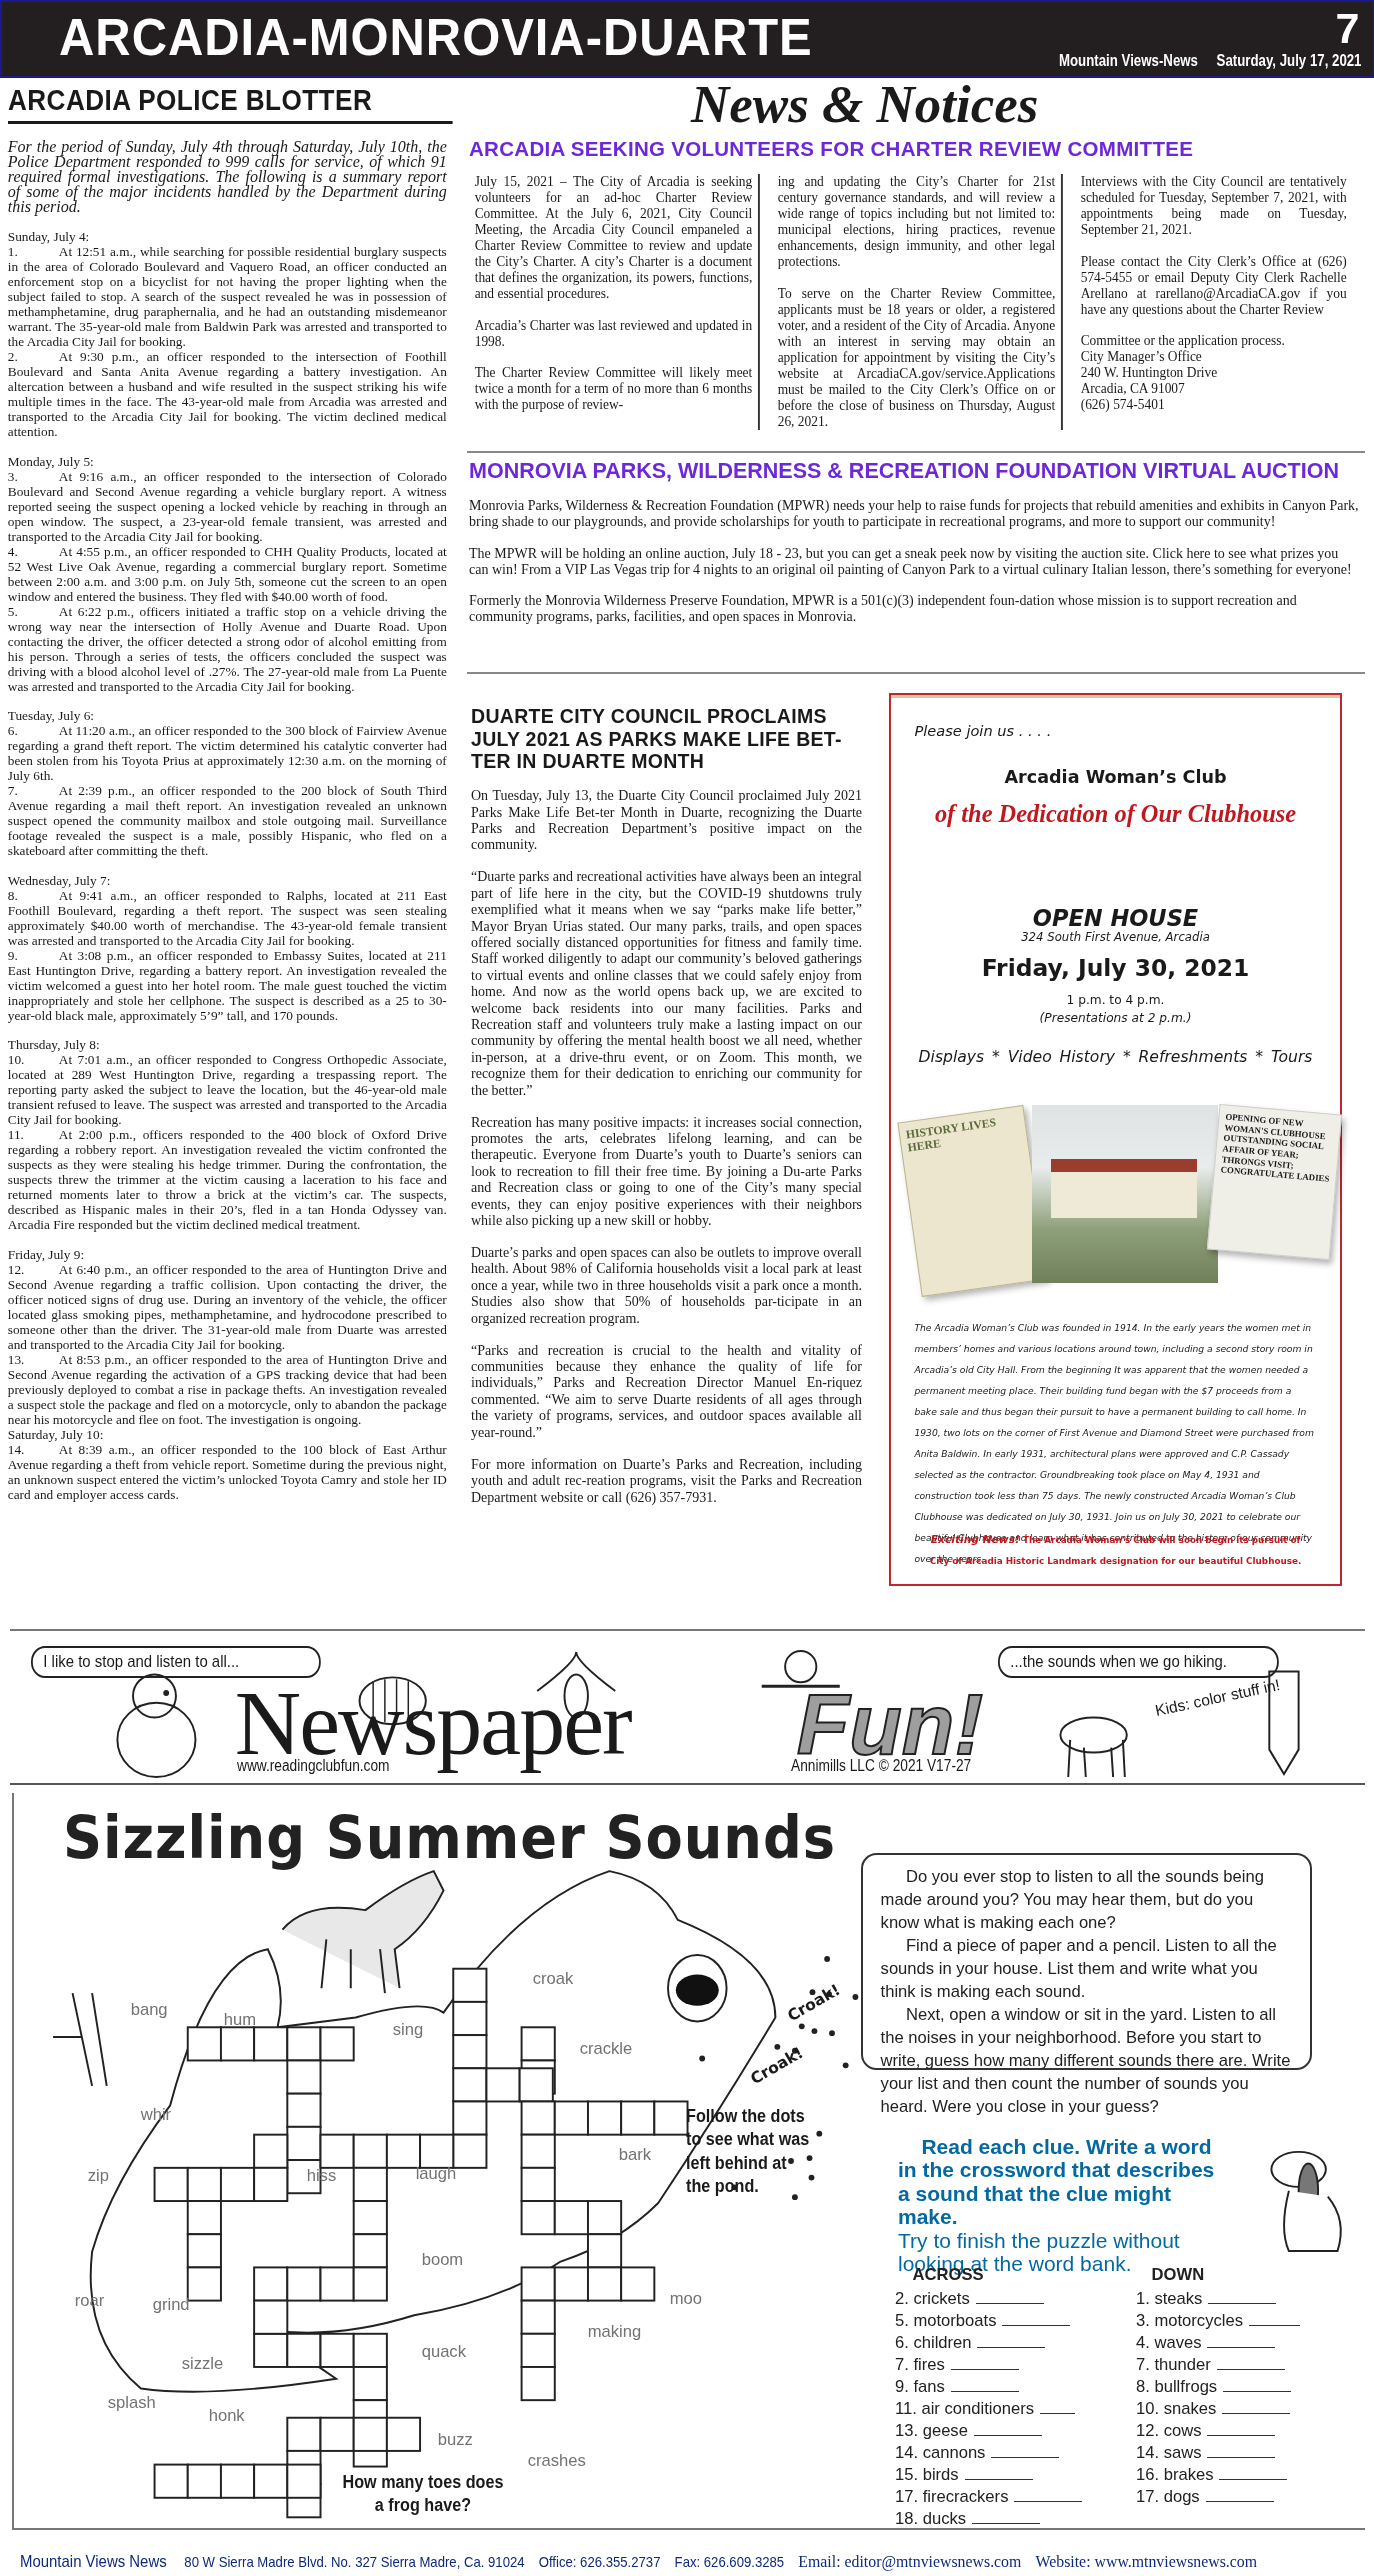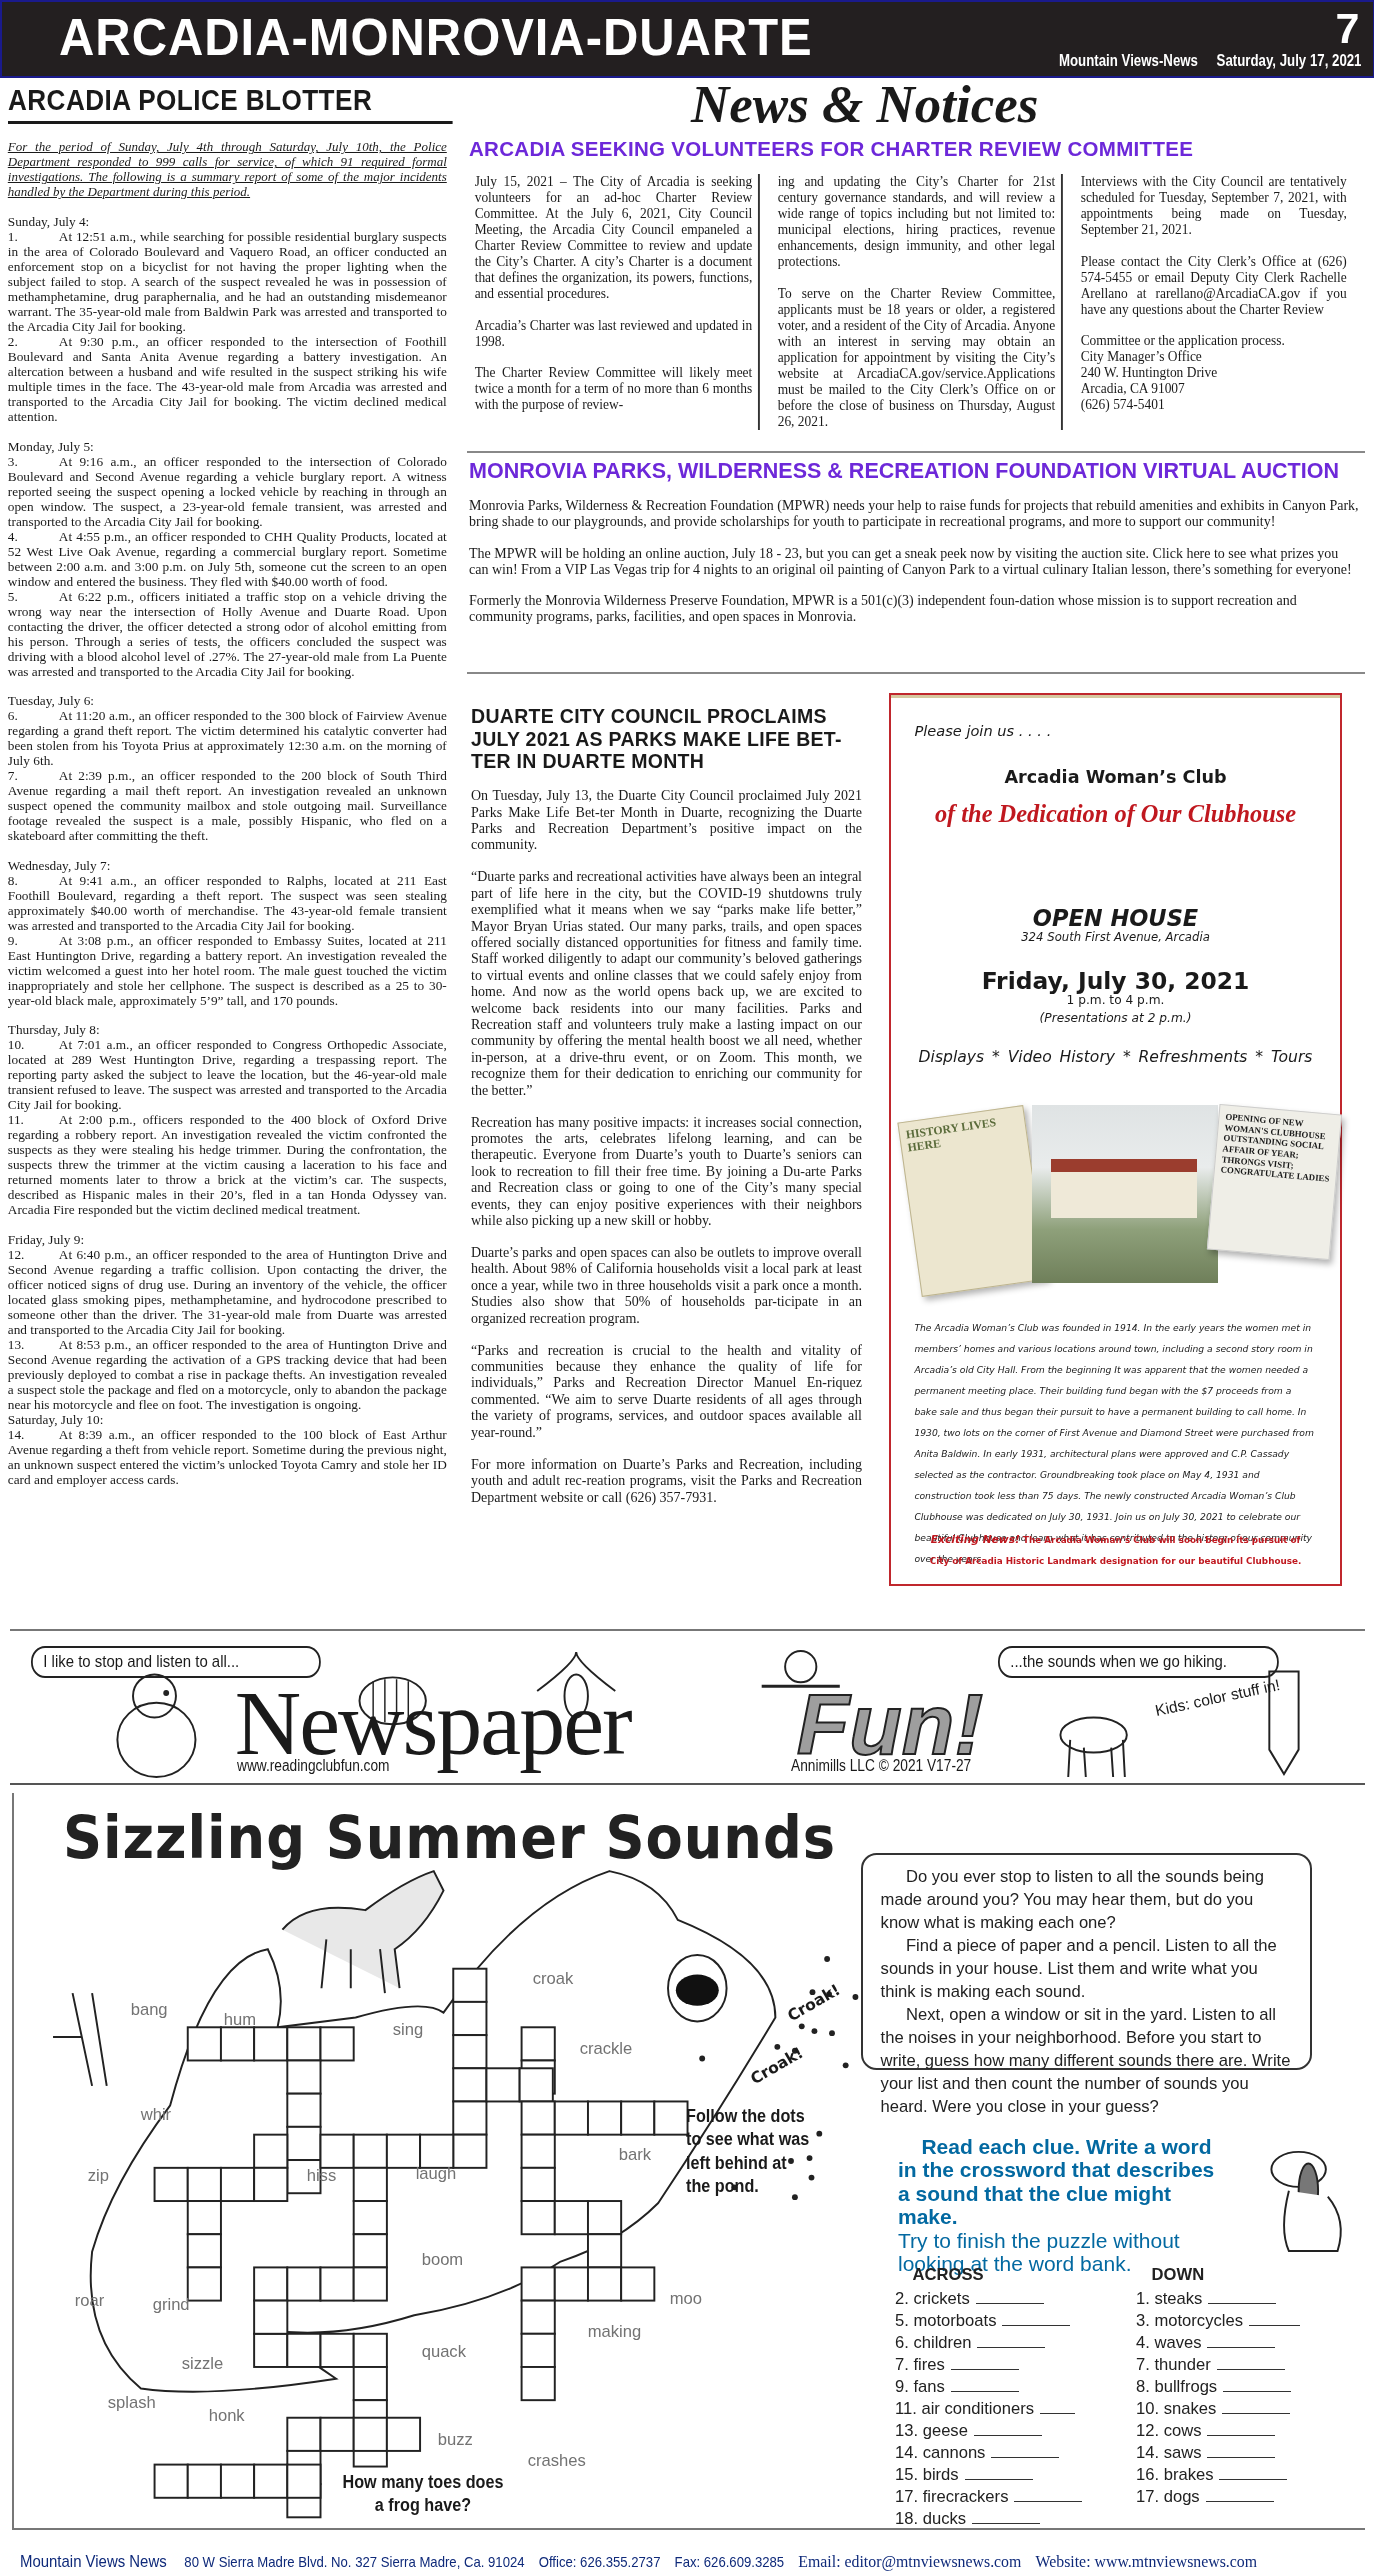--- a/index.html
+++ b/index.html
@@ -8,21 +8,21 @@
   
   .masthead { position: absolute; left: 0; top: 0; width: 1375px; height: 78px; background: #231f20; border: 2px solid #1a1a8c; }
   .masthead .title { position: absolute; left: 57px; top: 5.9px; color: #fff; font-family: "Liberation Sans", sans-serif; font-weight: bold; font-size: 51px; letter-spacing: 1px; transform: scaleX(0.96); transform-origin: left; }
   .masthead .pagenum { position: absolute; right: 13.7px; top: 2px; color: #fff; font-family: "Liberation Sans", sans-serif; font-weight: bold; font-size: 43px; }
   .masthead .sub { position: absolute; right: 11.7px; bottom: 5.9px; color: #fff; font-family: "Liberation Sans", sans-serif; font-weight: bold; font-size: 15.6px; white-space: nowrap; transform: scaleX(0.85); transform-origin: right; }
   .masthead .sub span { margin-left: 17.6px; }
 
   
   .blotter { position: absolute; left: 7.8px; top: 84px; width: 439px; }
   .blotter h2 { font-family: "Liberation Sans", sans-serif; font-weight: bold; font-size: 29px; letter-spacing: 0.5px; transform: scaleX(0.9); transform-origin: left; padding-bottom: 3.9px; border-bottom: 3.9px solid #1a1a1a; width: 494px; }
-  .blotter .intro { font-style: italic; font-size: 13px; line-height: 15px; margin-top: 15.6px; text-align: justify; text-decoration: underline; }
+  .blotter .intro { font-style: italic; font-size: 16px; line-height: 15px; margin-top: 15.6px; text-align: justify; }
   .blotter .day { font-size: 13.3px; line-height: 15px; margin-top: 14.6px; }
   .blotter .item { font-size: 13.3px; line-height: 15px; text-align: justify; }
   .blotter .item .num { display: inline-block; width: 51px; }
 
   
   .news-title { position: absolute; left: 691px; top: 74px; font-family: "Liberation Serif", serif; font-style: italic; font-weight: bold; font-size: 53px; color: #1a1a1a; }
   .rule { position: absolute; background: #888; height: 2px; }
 
   .sec-head { font-family: "Liberation Sans", sans-serif; font-weight: bold; color: #6d28d9; }
   .charter-head { position: absolute; left: 469px; top: 137px; font-size: 20.5px; letter-spacing: 0.3px; }
@@ -43,21 +43,21 @@
   .duarte h3 { font-family: "Liberation Sans", sans-serif; font-weight: bold; font-size: 19.5px; line-height: 22.5px; letter-spacing: 0.3px; }
   .duarte p { font-size: 14px; line-height: 16.4px; text-align: justify; margin-top: 15.6px; }
 
   
   .flyer { position: absolute; left: 889px; top: 693px; width: 453px; height: 893px; border: 2.9px solid #c0272d; background: #fff; box-shadow: inset 0 2.9px 0 #d6c8a0; }
   .flyer .join { position: absolute; left: 23.4px; top: 27px; font-family: "DejaVu Sans", sans-serif; font-style: italic; font-size: 14.6px; }
   .flyer .club { position: absolute; left: 0; width: 100%; top: 72px; text-align: center; font-family: "DejaVu Sans", sans-serif; font-weight: bold; font-size: 17.6px; }
   .flyer .celebr { position: absolute; left: 0; width: 100%; top: 98px; text-align: center; color: #c0181f; font-family: "Liberation Serif", serif; font-style: italic; font-weight: bold; font-size: 24.4px; line-height: 42px; }
   .flyer .openhouse { position: absolute; left: 0; width: 100%; top: 210px; text-align: center; font-family: "DejaVu Sans", sans-serif; font-style: italic; font-weight: bold; font-size: 22.5px; }
   .flyer .addr { position: absolute; left: 0; width: 100%; top: 235px; text-align: center; font-family: "DejaVu Sans", sans-serif; font-style: italic; font-size: 11.7px; }
-  .flyer .date { position: absolute; left: 0; width: 100%; top: 272px; text-align: center; font-family: "DejaVu Sans", sans-serif; font-weight: bold; font-size: 23.4px; }
+  .flyer .date { position: absolute; left: 0; width: 100%; top: 259px; text-align: center; font-family: "DejaVu Sans", sans-serif; font-weight: bold; font-size: 23.4px; }
   .flyer .time { position: absolute; left: 0; width: 100%; top: 298px; text-align: center; font-family: "DejaVu Sans", sans-serif; font-size: 12.2px; }
   .flyer .pres { position: absolute; left: 0; width: 100%; top: 316px; text-align: center; font-family: "DejaVu Sans", sans-serif; font-style: italic; font-size: 12.2px; }
   .flyer .acts { position: absolute; left: 0; width: 100%; top: 353px; text-align: center; font-family: "DejaVu Sans", sans-serif; font-style: italic; font-size: 15.6px; word-spacing: 2.9px; }
   .flyer .photos { position: absolute; left: 9.8px; top: 410px; width: 430px; height: 195px; }
   .flyer .ph-left { position: absolute; left: 7.8px; top: 7.8px; width: 127px; height: 176px; background: #ece6cf; border: 1px solid #bdb48f; transform: rotate(-8deg); box-shadow: 2.9px 3.9px 5.9px rgba(0,0,0,0.3); }
   .flyer .ph-left .t { font-size: 11.7px; font-weight: bold; color: #5a6b3a; padding: 5.9px; font-family: "Liberation Serif", serif; }
   .flyer .ph-mid { position: absolute; left: 131px; top: 0; width: 186px; height: 178px; background: linear-gradient(#dfe3e4 0%, #e9ecec 35%, #8ea07a 70%, #6f7f5a 100%); }
   .flyer .ph-mid .house { position: absolute; left: 19.5px; top: 54px; width: 146px; height: 59px; background: #efe9d8; border-top: 13.7px solid #9b3d2e; }
   .flyer .ph-right { position: absolute; left: 312px; top: 3.9px; width: 123px; height: 146px; background: #efeee7; border: 1px solid #ccc; transform: rotate(5deg); box-shadow: 2.9px 3.9px 5.9px rgba(0,0,0,0.3); font-family: "Liberation Serif", serif; font-size: 8.8px; font-weight: bold; padding: 5.9px; line-height: 10.7px; }
   .flyer .story { position: absolute; left: 23.4px; top: 622px; width: 400px; font-family: "DejaVu Sans", sans-serif; font-style: italic; font-size: 9.2px; line-height: 21px; }

